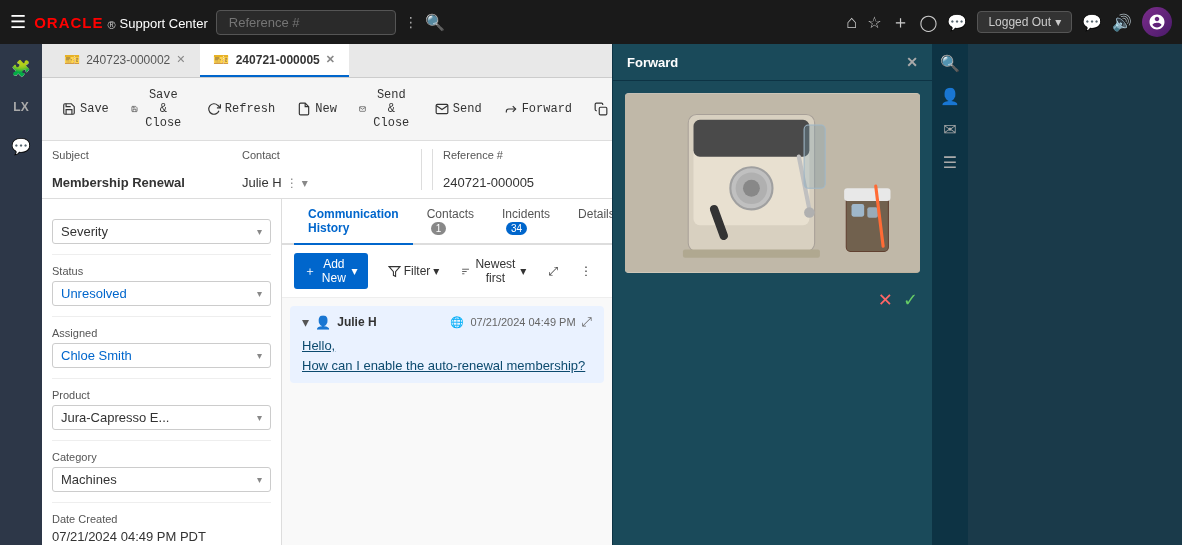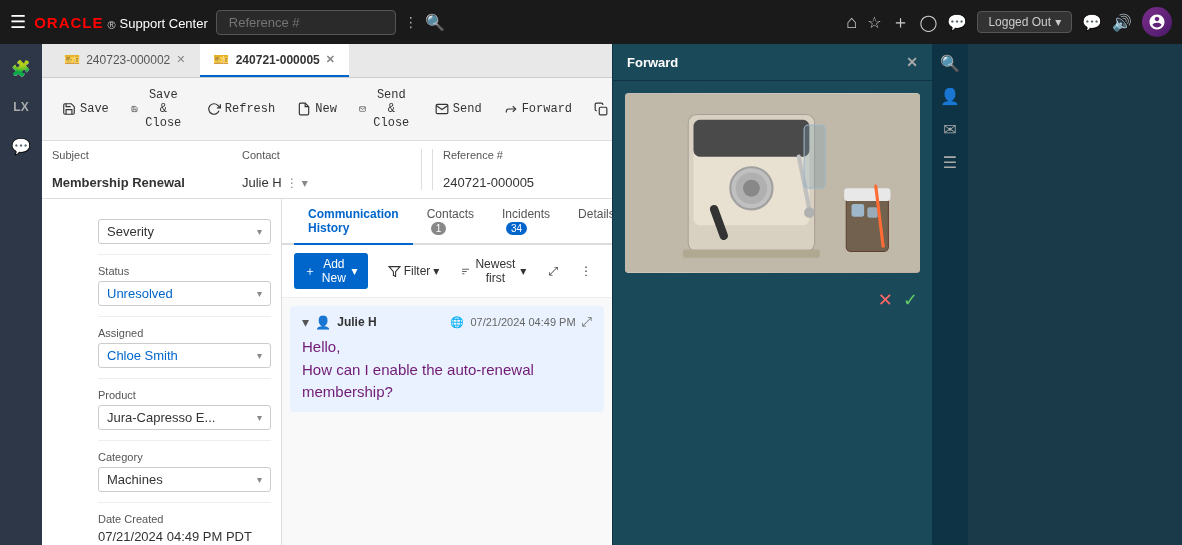--- a/index.html
+++ b/index.html
@@ -64,21 +64,21 @@
 
     
     .ticket-form { display: flex; flex: 1; overflow: hidden; }
 
     
     .left-panel {
       width: 240px; border-right: 1px solid #ddd; padding: 10px;
       display: flex; flex-direction: column; gap: 0; overflow-y: auto;
       background: #fff;
     }
-    .field-group { padding: 10px 0; border-bottom: 1px solid #eee; margin-left: 46px; }
+    .field-group { padding: 10px 0; border-bottom: 1px solid #eee; }
     .field-label { font-size: 11px; color: #555; margin-bottom: 4px; }
     .field-value { font-size: 13px; color: #333; }
     .field-value.blue { color: #0066cc; }
     .field-select {
       display: flex; align-items: center; justify-content: space-between;
       background: #fff; border: 1px solid #ccc; border-radius: 3px;
       padding: 4px 8px; cursor: pointer; font-size: 13px; color: #333;
     }
     .field-select .caret { color: #888; font-size: 10px; }
 
@@ -133,21 +133,21 @@
     .comm-spacer { flex: 1; }
 
     
     .messages-area { flex: 1; overflow-y: auto; padding: 8px; background: #f9f9f9; }
     .message-row {
       background: #eaf2ff; border-radius: 4px; padding: 8px 12px; margin-bottom: 6px;
     }
     .message-header { display: flex; align-items: center; gap: 6px; margin-bottom: 6px; }
     .message-sender { font-size: 12px; font-weight: 600; color: #333; flex: 1; }
     .message-meta { display: flex; align-items: center; gap: 6px; color: #666; font-size: 11px; }
-    .message-body { font-size: 15px; color: #701a75; line-height: 1.5; }
+    .message-body { font-size: 13px; color: #0c4a6e; line-height: 1.5; text-decoration: underline; }
 
     
     .insights-panel {
       width: 320px; background: #1a4a5a; display: flex; flex-direction: column;
       border-left: 1px solid #0d3344;
     }
     .insights-header {
       display: flex; align-items: center; justify-content: space-between;
       padding: 10px 14px; border-bottom: 1px solid #0d3344;
       color: #fff; font-size: 13px; font-weight: 600;

